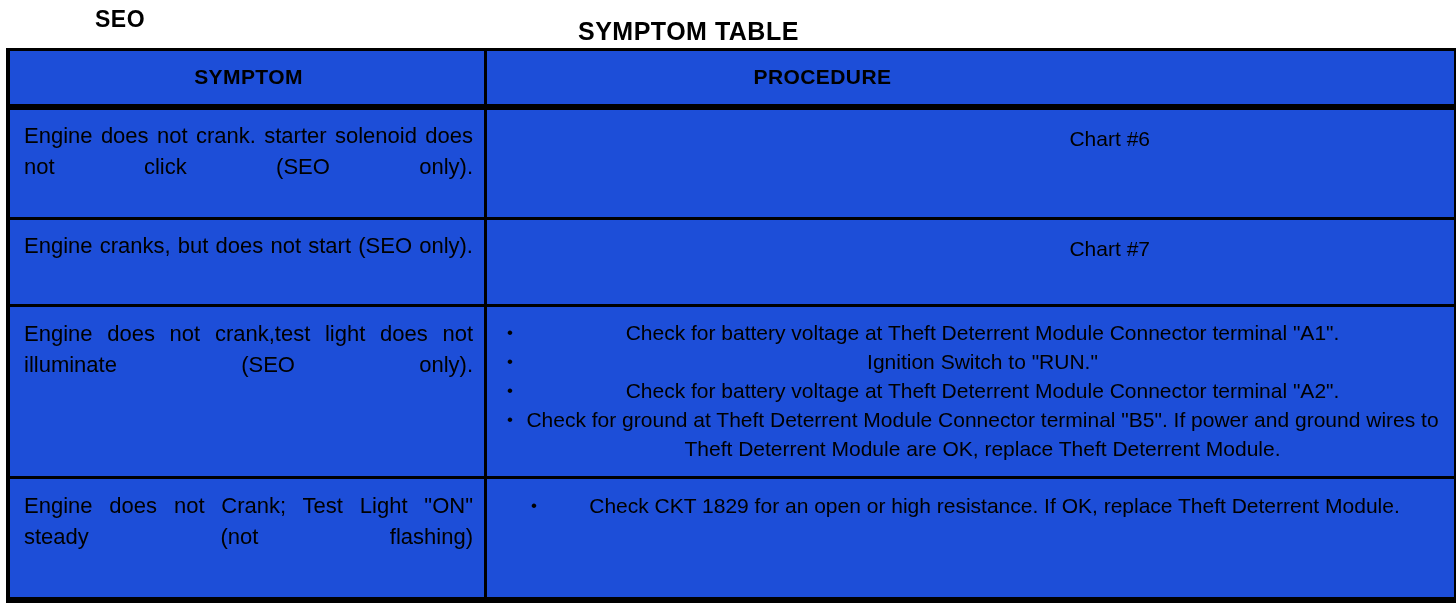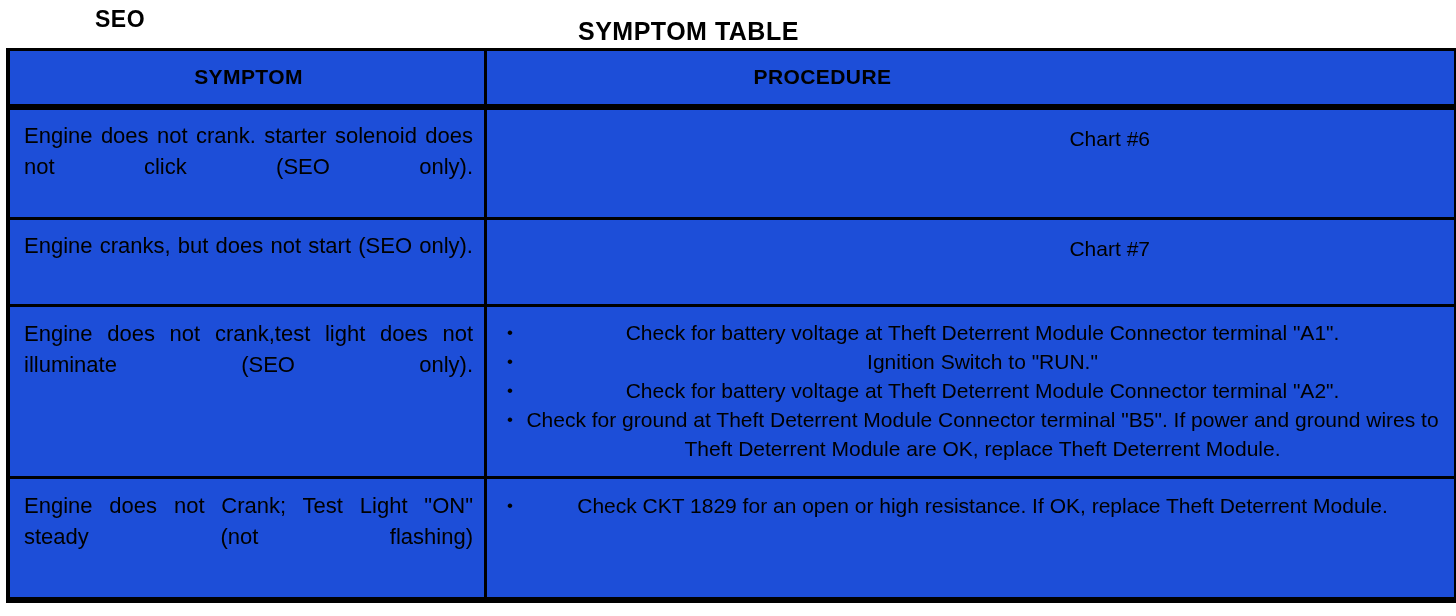--- a/index.html
+++ b/index.html
@@ -91,20 +91,21 @@
     padding-left: 14px;
     padding-right: 310px;
   }
 
   
   .data-row {
     border-bottom: 3px solid #000;
   }
   .data-row.last {
     border-bottom: none;
+    gap: 24px;
   }
 
   .symptom-text {
     font-size: 22px;
     line-height: 31px;
     text-align: justify;
     text-justify: inter-word;
     margin: 0;
   }
   .symptom-text::after {

